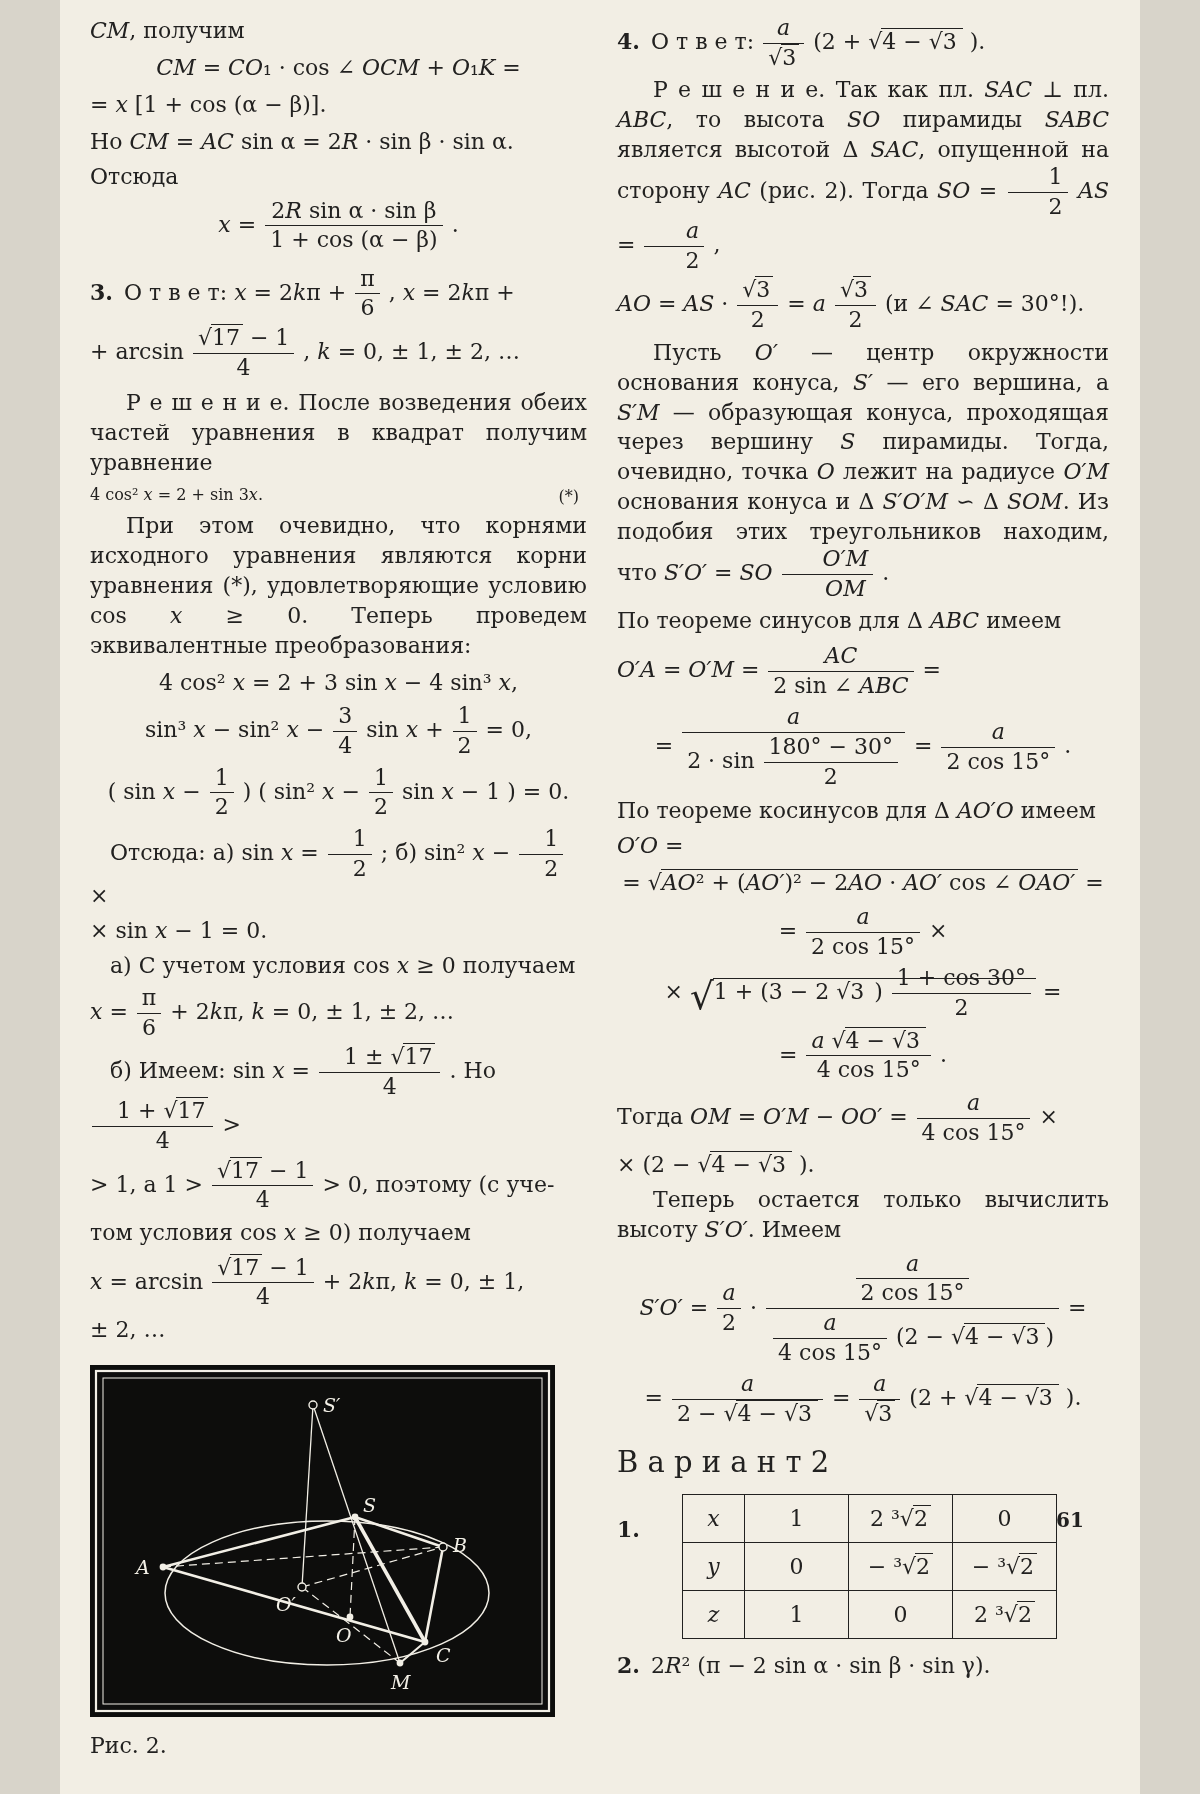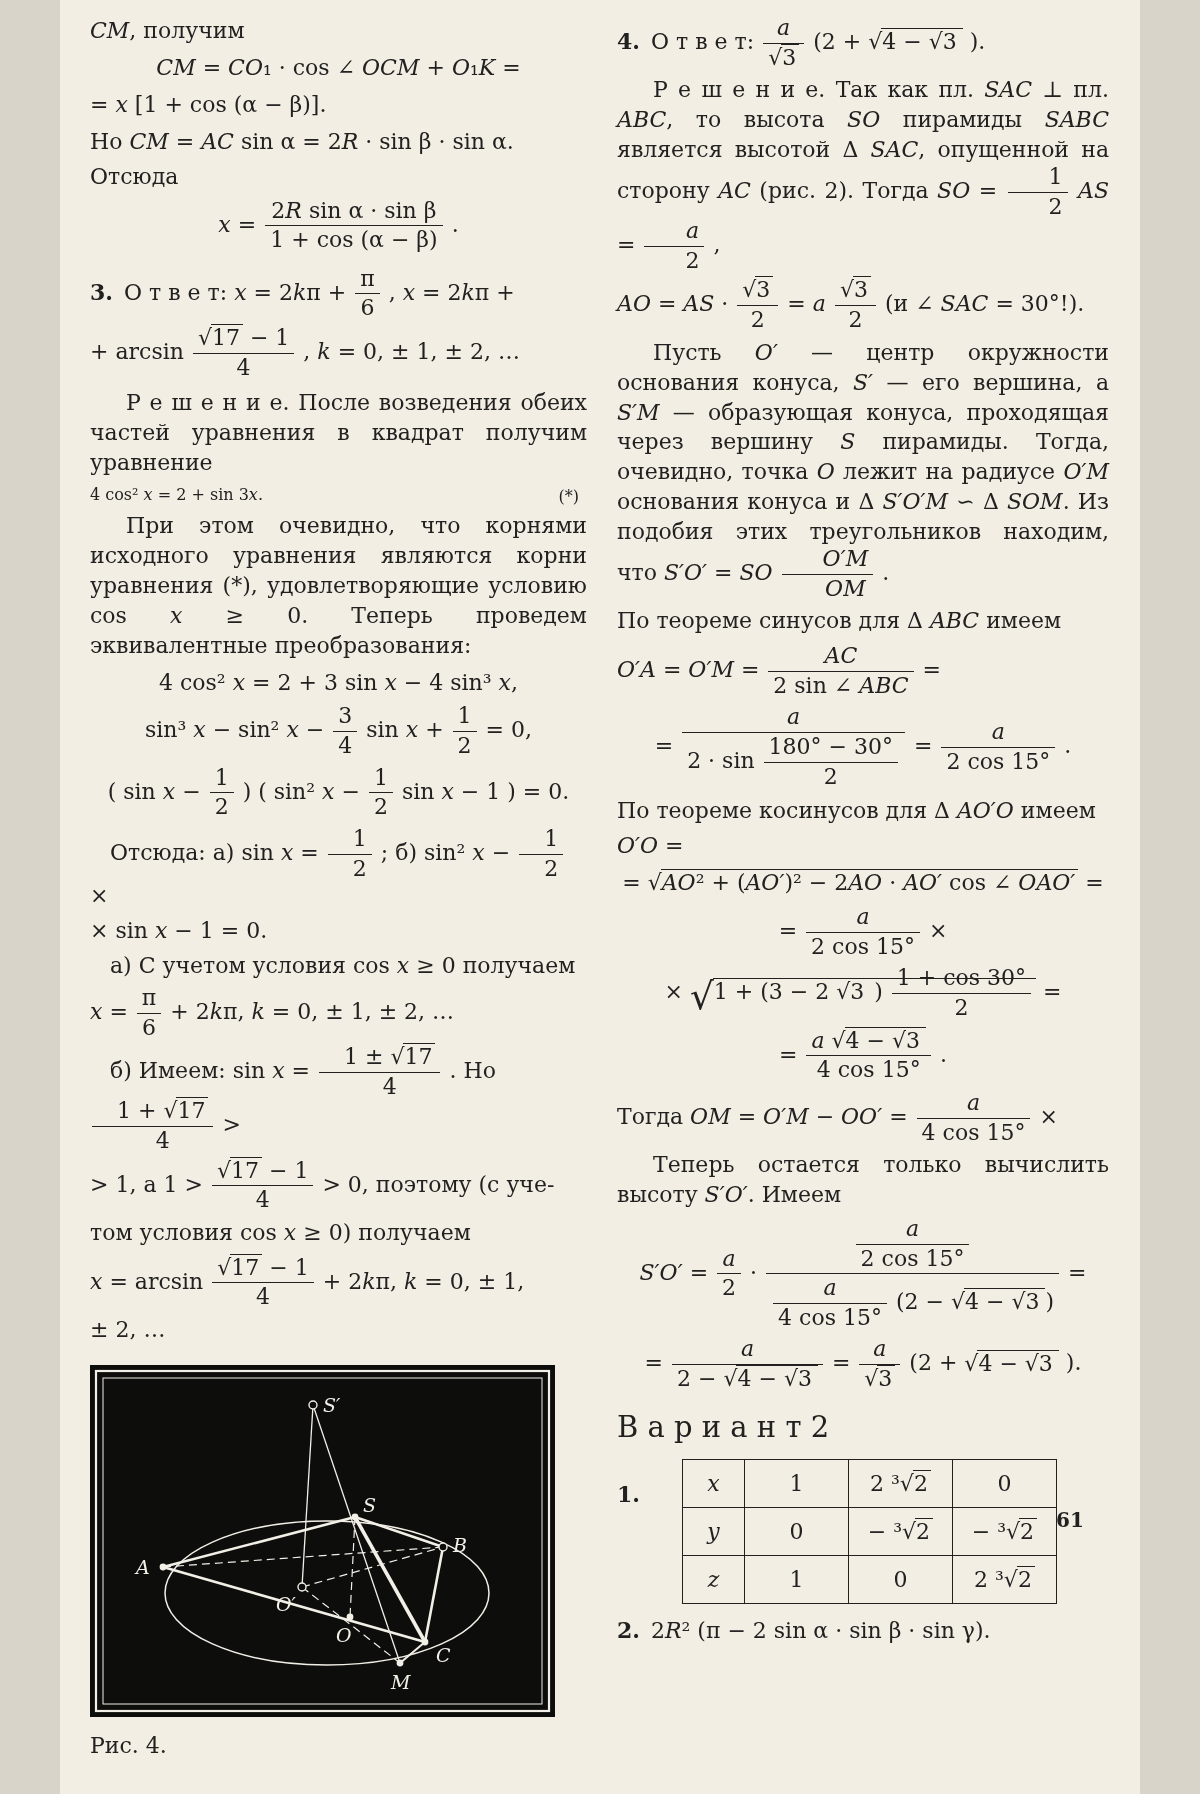--- a/index.html
+++ b/index.html
@@ -128,21 +128,21 @@
           <text x="233" y="47">S′</text>
           <text x="273" y="147">S</text>
           <text x="363" y="187">B</text>
           <text x="46" y="209">A</text>
           <text x="186" y="246">O′</text>
           <text x="246" y="277">O</text>
           <text x="346" y="297">C</text>
           <text x="301" y="324">M</text>
         </g>
       </svg>
-      <figcaption class="figcap">Рис. 4.</figcaption>
+      <figcaption class="figcap">Рис. 2.</figcaption>
     </figure>
   </div>
 
   <div class="col col-right">
     <p class="leftal">
       <span class="inum">4.</span>
       <span>О т в е т:</span>
       <span><span class="frac"><span class="fnum"><span class="v">a</span></span><span class="fden"><span class="sq"><span class="rad">3</span></span></span></span> (2 + <span class="sq"><span class="rad">4 − <span class="sq"><span class="rad">3</span></span></span></span> ).</span>
     </p>
     <p class="just ind">Р е ш е н и е.  Так как пл. <span class="v">SAC</span> ⊥ пл. <span class="v">ABC</span>, то высота <span class="v">SO</span> пирамиды <span class="v">SABC</span> является высотой Δ <span class="v">SAC</span>, опущенной на сторону <span class="v">AC</span> (рис. 2). Тогда <span class="v">SO</span> = <span class="frac"><span class="fnum">1</span><span class="fden">2</span></span> <span class="v">AS</span> = <span class="frac"><span class="fnum"><span class="v">a</span></span><span class="fden">2</span></span> ,</p>
@@ -151,20 +151,21 @@
     <p class="leftal">По теореме синусов для Δ <span class="v">ABC</span> имеем</p>
     <p class="leftal mt2"><span class="v">O′A</span> = <span class="v">O′M</span> = <span class="frac"><span class="fnum"><span class="v">AC</span></span><span class="fden">2 <span class="fn">sin</span> ∠ <span class="v">ABC</span></span></span> =</p>
     <div class="disp">= <span class="frac"><span class="fnum"><span class="v">a</span></span><span class="fden">2 · <span class="fn">sin</span> <span class="frac"><span class="fnum">180° − 30°</span><span class="fden">2</span></span></span></span> = <span class="frac"><span class="fnum"><span class="v">a</span></span><span class="fden">2 <span class="fn">cos</span> 15°</span></span> .</div>
     <p class="leftal">По теореме косинусов для Δ <span class="v">AO′O</span> имеем</p>
     <p class="leftal"><span class="v">O′O</span> =</p>
     <div class="disp">= <span class="sq"><span class="rad"><span class="v">AO</span>² + (<span class="v">AO′</span>)² − 2<span class="v">AO</span> · <span class="v">AO′</span> <span class="fn">cos</span> ∠ <span class="v">OAO′</span></span></span> =</div>
     <div class="disp">= <span class="frac"><span class="fnum"><span class="v">a</span></span><span class="fden">2 <span class="fn">cos</span> 15°</span></span> ×</div>
     <div class="disp">× <span class="sq tall"><span class="rad">1 + (3 − 2 <span class="sq"><span class="rad">3</span></span> ) <span class="frac"><span class="fnum">1 + <span class="fn">cos</span> 30°</span><span class="fden">2</span></span></span></span> =</div>
     <div class="disp">= <span class="frac"><span class="fnum"><span class="v">a</span> <span class="sq"><span class="rad">4 − <span class="sq"><span class="rad">3</span></span></span></span></span><span class="fden">4 <span class="fn">cos</span> 15°</span></span> .</div>
     <p class="leftal mt2">Тогда <span class="v">OM</span> = <span class="v">O′M</span> − <span class="v">OO′</span> = <span class="frac"><span class="fnum"><span class="v">a</span></span><span class="fden">4 <span class="fn">cos</span> 15°</span></span> ×</p>
+    <p class="leftal">× (2 − <span class="sq"><span class="rad">4 − <span class="sq"><span class="rad">3</span></span></span></span> ).</p>
     <p class="just ind">Теперь остается только вычислить высоту <span class="v">S′O′</span>. Имеем</p>
     <div class="disp"><span class="v">S′O′</span> = <span class="frac"><span class="fnum"><span class="v">a</span></span><span class="fden">2</span></span> · <span class="frac"><span class="fnum"><span class="frac"><span class="fnum"><span class="v">a</span></span><span class="fden">2 <span class="fn">cos</span> 15°</span></span></span><span class="fden"><span class="frac"><span class="fnum"><span class="v">a</span></span><span class="fden">4 <span class="fn">cos</span> 15°</span></span> (2 − <span class="sq"><span class="rad">4 − <span class="sq"><span class="rad">3</span></span></span></span>)</span></span> =</div>
     <div class="disp">= <span class="frac"><span class="fnum"><span class="v">a</span></span><span class="fden">2 − <span class="sq"><span class="rad">4 − <span class="sq"><span class="rad">3</span></span></span></span></span></span> = <span class="frac"><span class="fnum"><span class="v">a</span></span><span class="fden"><span class="sq"><span class="rad">3</span></span></span></span> (2 + <span class="sq"><span class="rad">4 − <span class="sq"><span class="rad">3</span></span></span></span> ).</div>
 
     <p class="variant">В а р и а н т  2</p>
 
     <div class="titem">
       <span class="inum">1.</span>
       <table class="vtab">
         <tbody>

